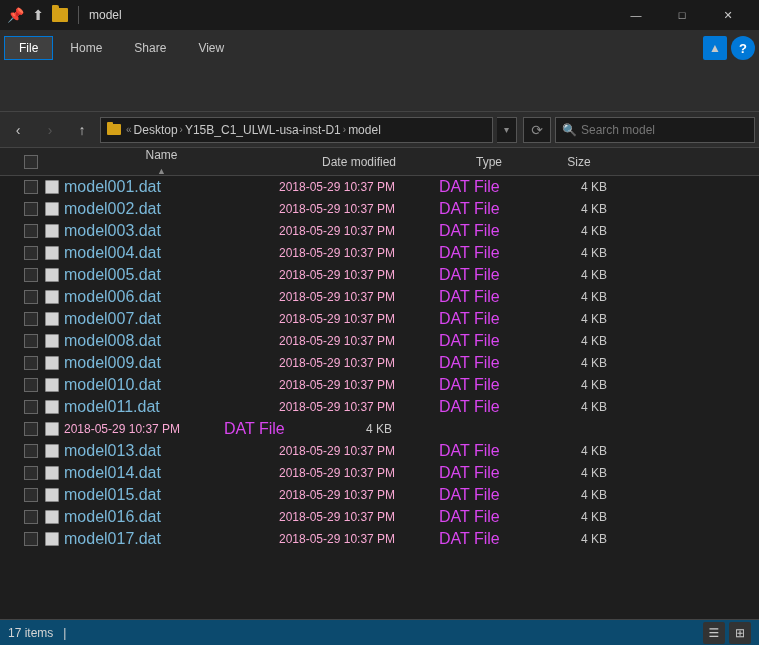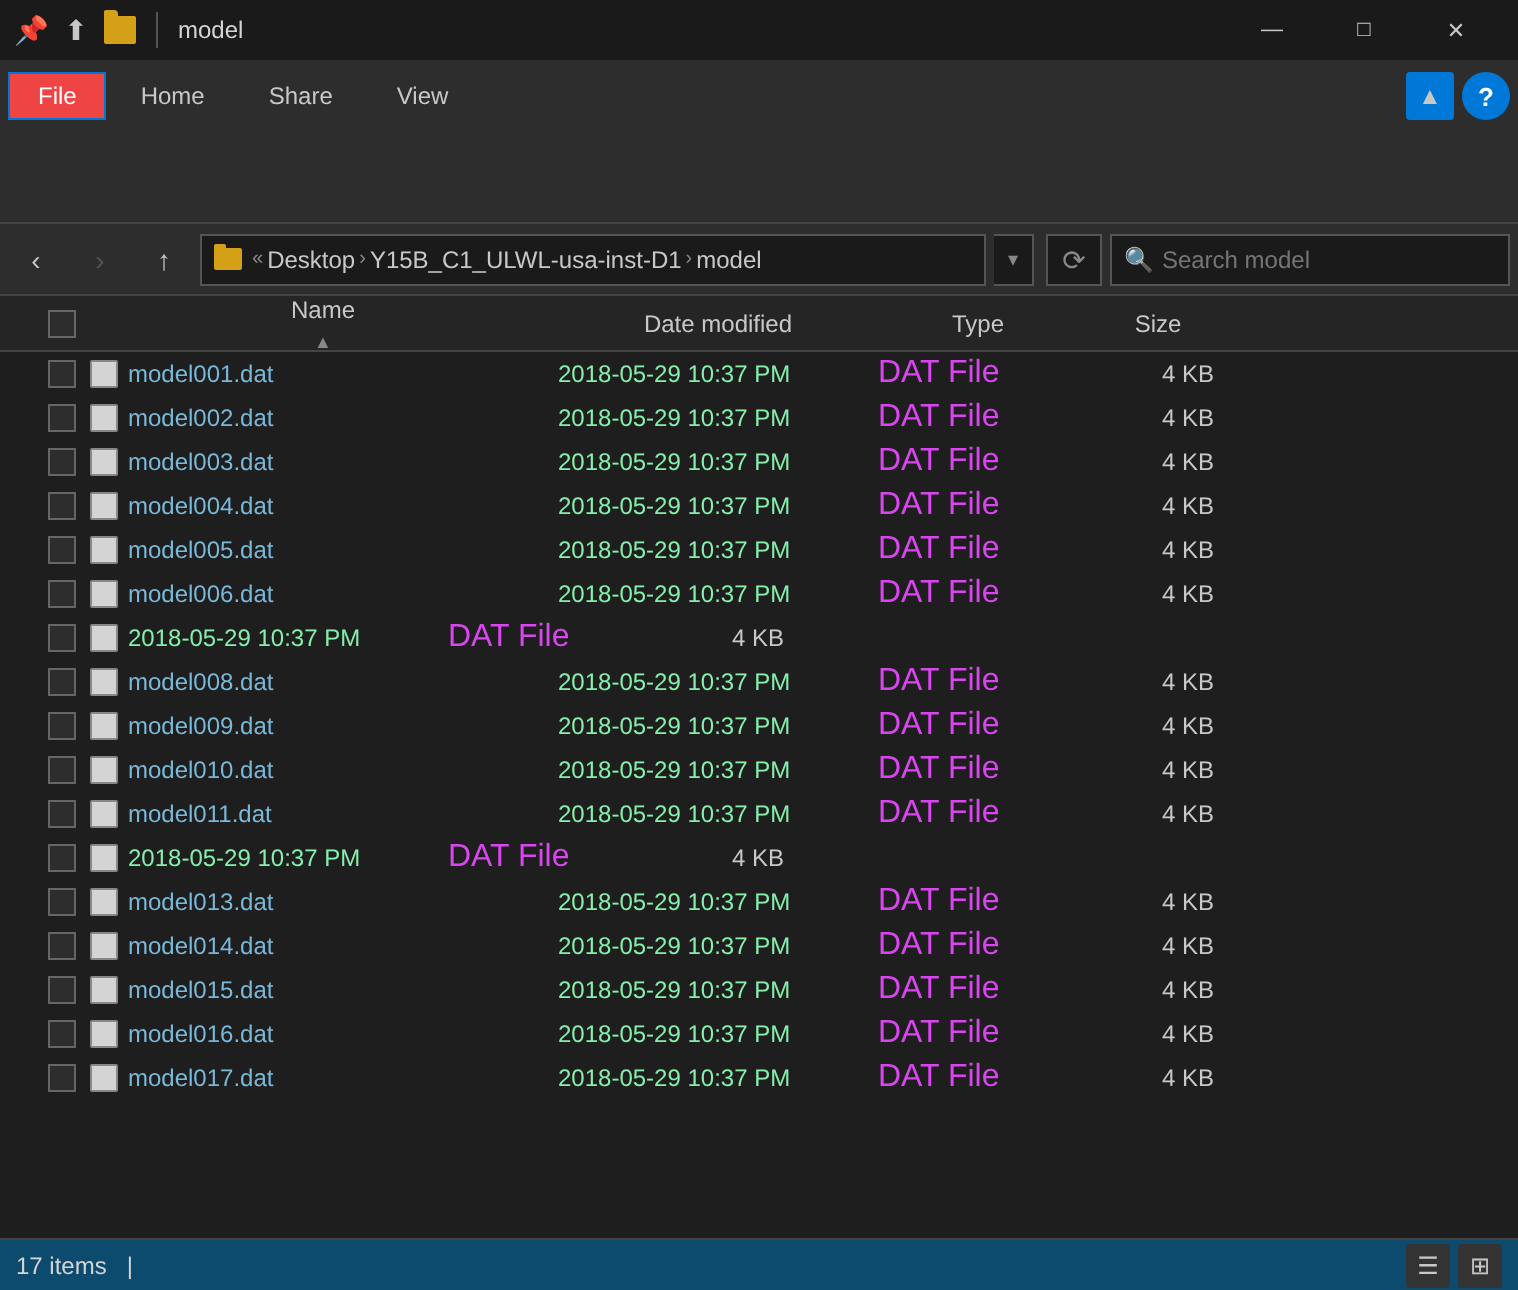--- a/index.html
+++ b/index.html
@@ -91,21 +91,21 @@
     }
     .ribbon-tab {
       padding: 4px 14px;
       color: #c8c8c8;
       font-size: 12px;
       cursor: pointer;
       border: 1px solid transparent;
       margin-right: 2px;
     }
     .ribbon-tab.active {
-      background: #ef4444;
+      background: #404040;
       color: white;
       border-color: #0078d7;
     }
     .ribbon-actions {
       height: 52px;
       background: #2d2d2d;
       border-bottom: 1px solid #444;
       display: flex;
       align-items: center;
       padding: 0 8px;
@@ -348,28 +348,28 @@
       display: flex;
       align-items: center;
       justify-content: center;
       font-size: 6px;
       color: #333;
       font-weight: bold;
     }
     .file-name {
       width: 215px;
       color: #7ab8d9;
-      font-size: 12px;
+      font-size: 16px;
       overflow: hidden;
       text-overflow: ellipsis;
       white-space: nowrap;
     }
     .file-date {
       width: 160px;
-      color: #86efac;
+      color: #f9a8d4;
       font-size: 12px;
     }
     .file-type {
       width: 100px;
       color: #d946ef;
       font-size: 16px;
     }
     .file-size {
       width: 80px;
       color: #c8c8c8;
@@ -559,20 +559,21 @@
       <div class="file-type">DAT File</div>
       <div class="file-size">4 KB</div>
     </div>
         <div class="file-row">
       <div class="file-row-check">
         <div class="row-checkbox"></div>
       </div>
       <div class="file-icon">
         <div class="dat-icon"></div>
       </div>
+      <div class="file-name">model007.dat</div>
       <div class="file-date">2018-05-29 10:37 PM</div>
       <div class="file-type">DAT File</div>
       <div class="file-size">4 KB</div>
     </div>
         <div class="file-row">
       <div class="file-row-check">
         <div class="row-checkbox"></div>
       </div>
       <div class="file-icon">
         <div class="dat-icon"></div>

